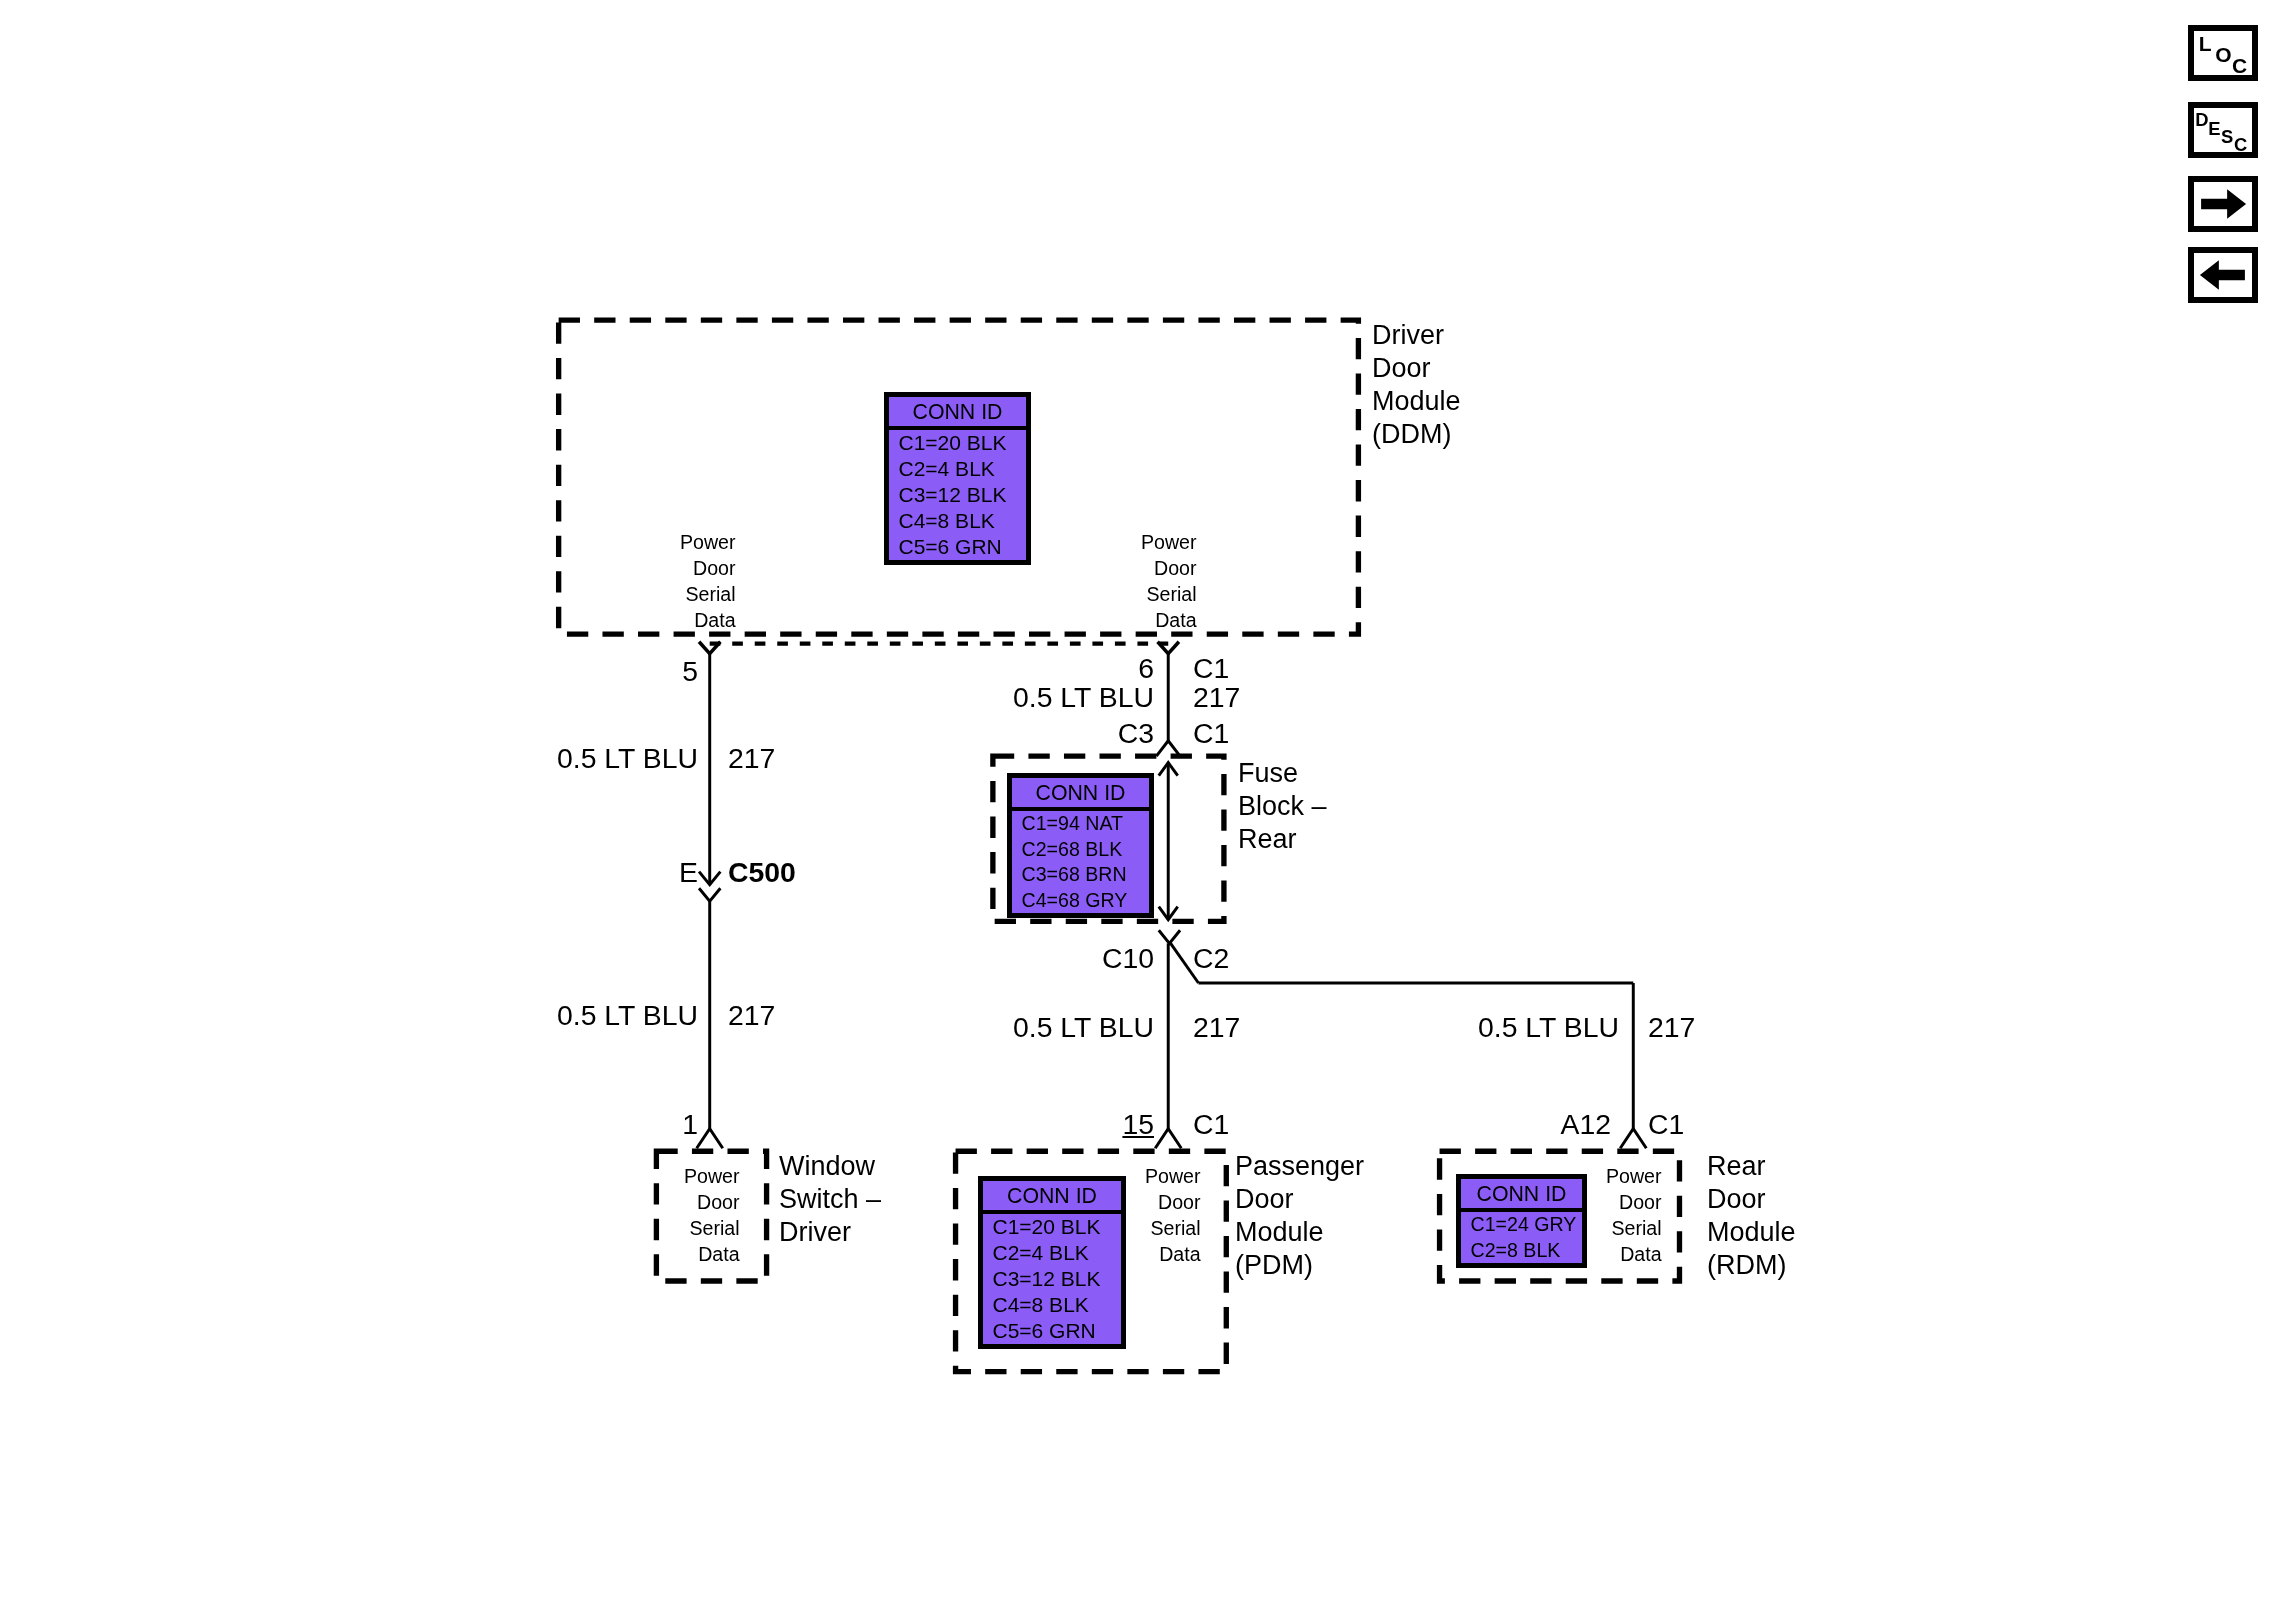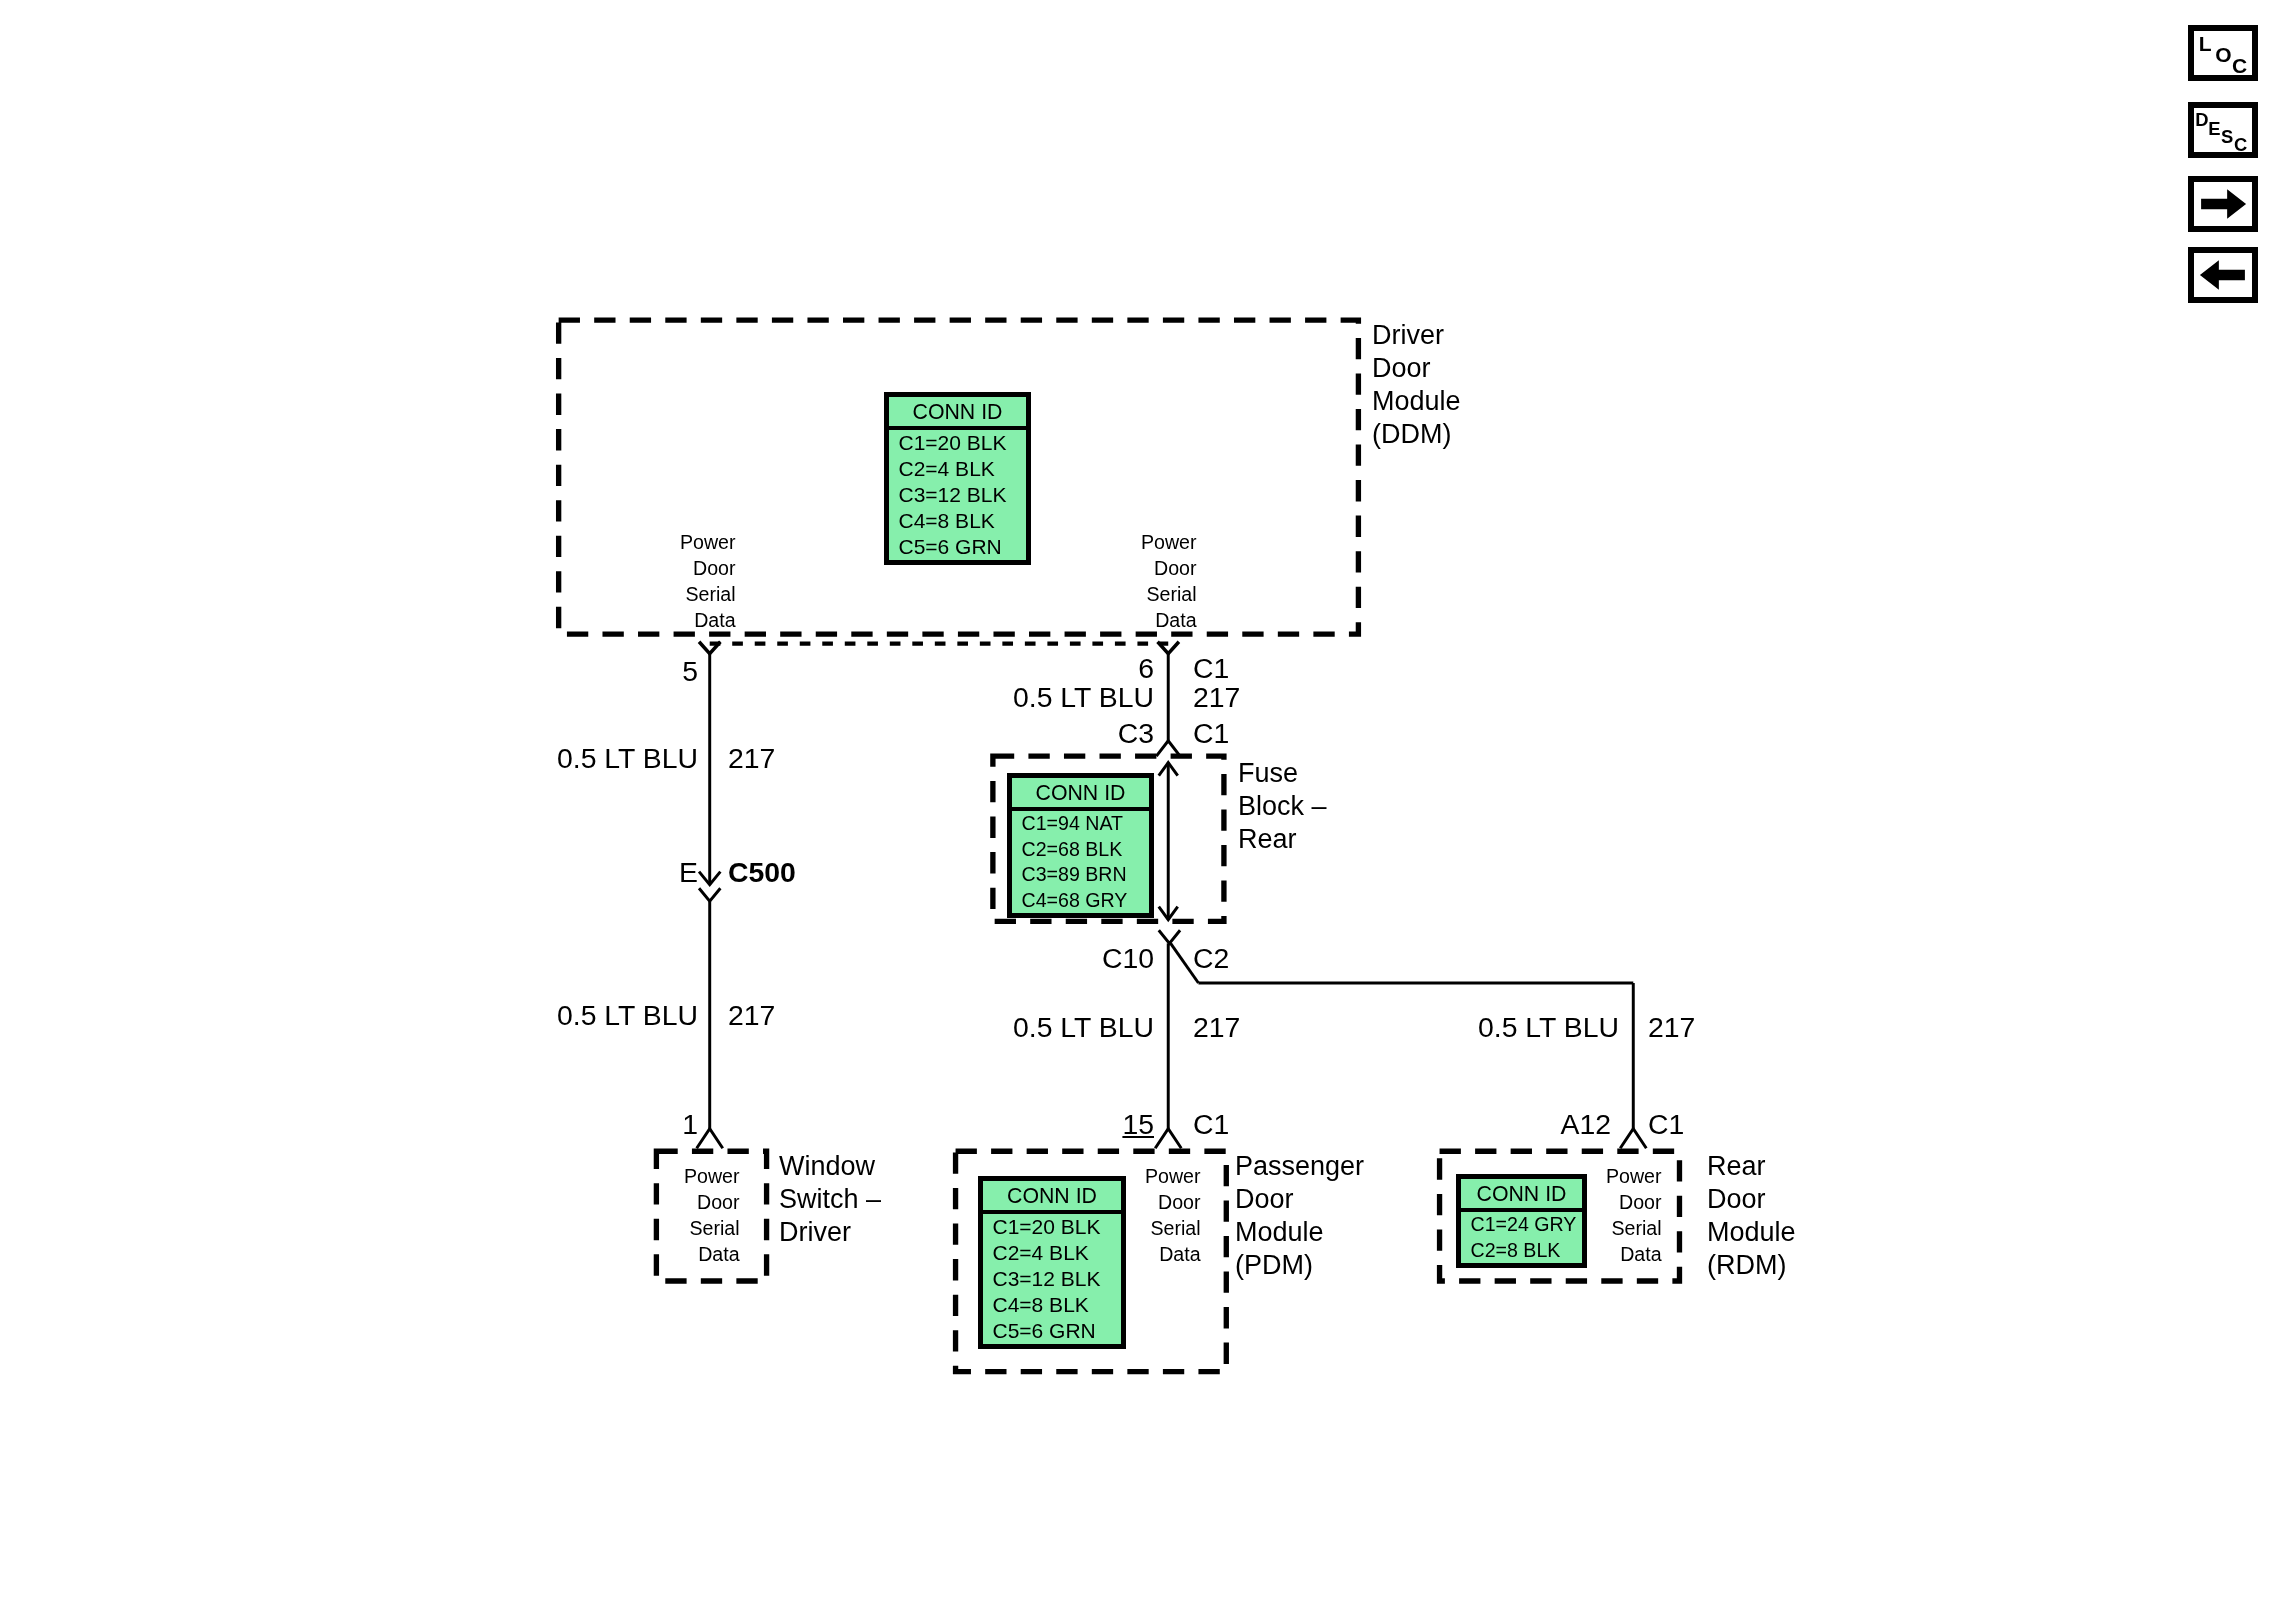--- a/index.html
+++ b/index.html
@@ -4,21 +4,21 @@
 <style>
   html,body{margin:0;padding:0;background:#ffffff;}
   .canvas{position:relative;width:2295px;height:1610px;background:#ffffff;
           font-family:"Liberation Sans","DejaVu Sans",sans-serif;color:#000;overflow:hidden;}
   svg.lines{position:absolute;left:0;top:0;}
   .t{position:absolute;white-space:pre-line;color:#000;}
   .lbl{font-size:28.4px;line-height:32px;}
   .r{text-align:right;width:255px;}
   .title{font-size:27px;line-height:33px;}
   .sig{font-size:19.6px;line-height:26px;text-align:right;}
-  .connbox{position:absolute;border:5.3px solid #000;background:#86efac;box-sizing:border-box;}
+  .connbox{position:absolute;border:5.3px solid #000;background:#8b5cf6;box-sizing:border-box;}
   .connbox .hdr{font-size:21.3px;line-height:24px;text-align:center;padding:3px 2.4px 2.4px;
                 border-bottom:4.1px solid #000;white-space:nowrap;}
   .connbox .row{font-size:21px;line-height:26px;padding-left:9.5px;white-space:nowrap;}
   .connbox.small .row{font-size:19.6px;line-height:25.5px;}
   .btn{position:absolute;width:58px;height:44px;border:6px solid #000;background:#fff;cursor:pointer;}
   .btn .dl{position:absolute;font-size:21px;line-height:21px;font-weight:bold;}
   .btn svg{position:absolute;left:0;top:0;}
 </style>
 </head>
 <body>
@@ -108,21 +108,21 @@
     <div class="row">C2=4 BLK</div>
     <div class="row">C3=12 BLK</div>
     <div class="row">C4=8 BLK</div>
     <div class="row">C5=6 GRN</div>
   </div>
 
   <div class="connbox small" style="left:1007px;top:773px;width:147px;">
     <div class="hdr">CONN ID</div>
     <div class="row">C1=94 NAT</div>
     <div class="row">C2=68 BLK</div>
-    <div class="row">C3=89 BRN</div>
+    <div class="row">C3=68 BRN</div>
     <div class="row">C4=68 GRY</div>
   </div>
 
   <div class="connbox" style="left:978px;top:1176px;width:148px;">
     <div class="hdr">CONN ID</div>
     <div class="row">C1=20 BLK</div>
     <div class="row">C2=4 BLK</div>
     <div class="row">C3=12 BLK</div>
     <div class="row">C4=8 BLK</div>
     <div class="row">C5=6 GRN</div>

